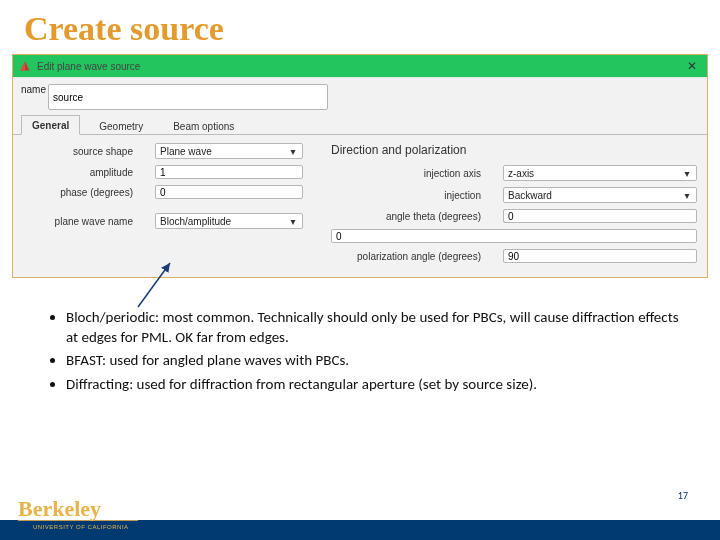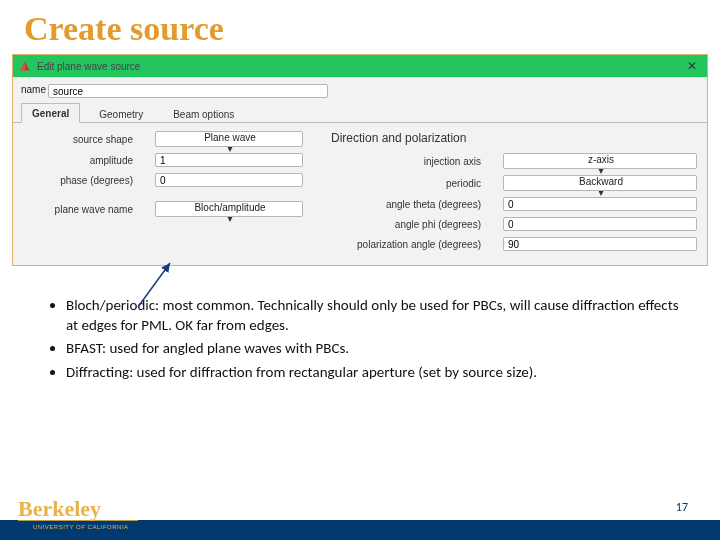--- a/index.html
+++ b/index.html
@@ -51,21 +51,21 @@
     display: flex;
     align-items: flex-start;
     gap: 2px;
     padding: 6px 8px 4px 8px;
     font-size: 10px;
   }
   .name-row input {
     flex: 0 0 280px;
     height: 14px;
     font-size: 10px;
-    padding: 0 4px;
+    padding: 12px 4px;
     border: 1px solid #b6b6b6;
     border-radius: 2px;
     background: #fff;
   }
   .tabs {
     display: flex;
     align-items: flex-end;
     gap: 8px;
     padding: 0 8px;
     font-size: 10px;
@@ -128,21 +128,20 @@
     display: flex;
     align-items: center;
     height: 16px;
     border: 1px solid #b6b6b6;
     border-radius: 2px;
     background: #fff;
     font-size: 10px;
     padding: 0 2px 0 4px;
     box-sizing: border-box;
     cursor: default;
-    flex-direction: column;
   }
   .combo .val { flex: 1; }
   .combo .caret {
     width: 14px; text-align: center;
     color: #333;
   }
   .gap-small { height: 2px; }
 
   
   .arrow {
@@ -169,23 +168,23 @@
   }
   .footer-band {
     position: absolute;
     left: 0; bottom: 0;
     width: 100%; height: 20px;
     background: #003a70;
   }
   .footer-page {
     position: absolute;
     right: 32px;
-    bottom: 26px;
+    bottom: 38px;
     font-family: Calibri, sans-serif;
-    font-size: 12px;
+    font-size: 10px;
     color: #003a70;
   }
   .berkeley-logo {
     position: absolute;
     left: 18px; bottom: 8px;
   }
 </style>
 </head>
 <body>
 
@@ -245,32 +244,31 @@
     <div class="col col-right">
       <div class="section-head">Direction and polarization</div>
       <div class="field-row">
         <label>injection axis</label>
         <div class="combo ctrl">
           <span class="val">z-axis</span>
           <span class="caret">▾</span>
         </div>
       </div>
       <div class="field-row">
-        <label>periodic</label>
+        <label>injection</label>
         <div class="combo ctrl">
           <span class="val">Backward</span>
           <span class="caret">▾</span>
         </div>
       </div>
       <div class="field-row">
         <label>angle theta (degrees)</label>
         <input class="textfield ctrl" value="0" style="">
       </div>
       <div class="field-row">
-        <label>angle phi (degrees)</label>
         <input class="textfield ctrl" value="0" style="">
       </div>
       <div class="field-row">
         <label>polarization angle (degrees)</label>
         <input class="textfield ctrl" value="90" style="">
       </div>
     </div>
   </div>
 </div>
 

